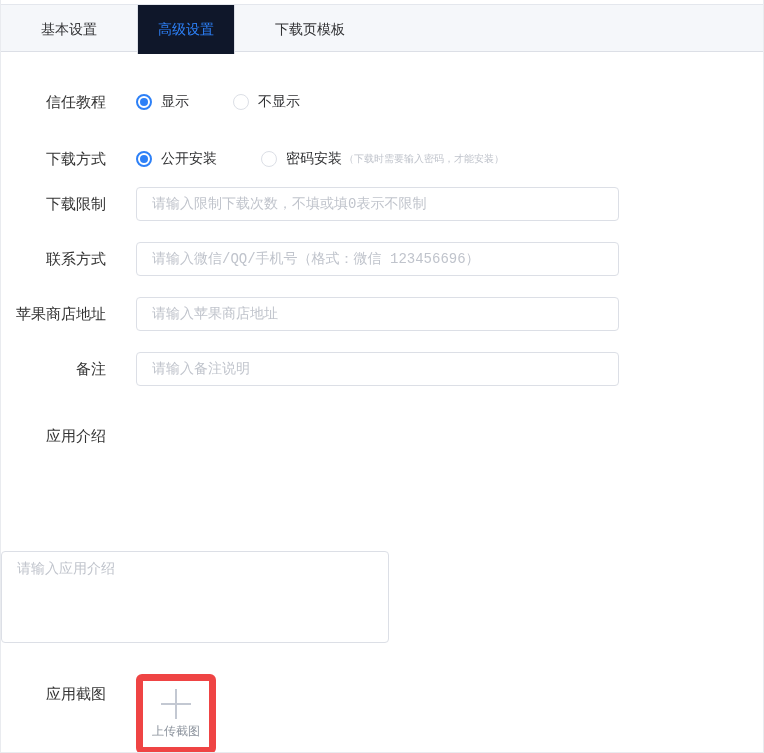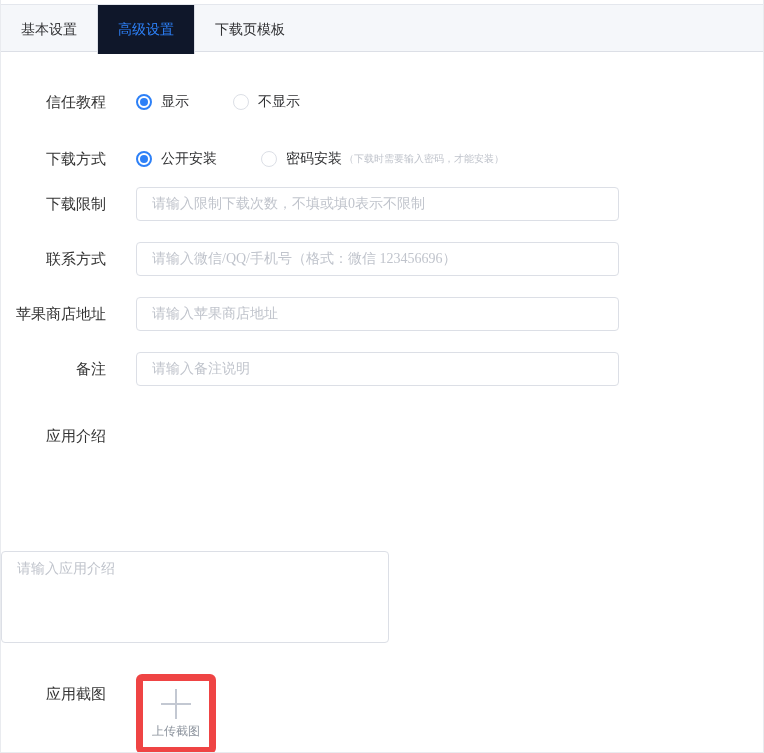--- a/index.html
+++ b/index.html
@@ -11,21 +11,21 @@
   }
   
   .tabs {
     height:48px; display:flex; align-items:flex-start;
     background:#f5f7fa;
     border-top:1px solid #e4e7ed;
     border-bottom:1px solid #dcdfe6;
   }
   .tab {
     height:48px; line-height:48px; padding:0 20px;
-    font-size:14px; color:#303133; cursor:pointer; white-space:nowrap;
+    font-size:14px; color:#303133; cursor:pointer; white-space:nowrap;margin-left:20px;
   }
   .tab.active {
     height:49px; background:#0f172a; color:#2d80f7;
     border-left:1px solid #dcdfe6; border-right:1px solid #dcdfe6;
   }
   
   .content { padding:40px 0 0 0; }
   .row { display:flex; }
   .row-label {
     width:105px; flex:0 0 105px; text-align:right;
@@ -50,21 +50,21 @@
     width:8px; height:8px; border-radius:50%; background:#2d80f7;
     transform:translate(-50%,-50%);
   }
   .radio-text { font-size:14px; color:#303133; margin-left:9px; }
   .radio-note { font-size:10px; color:#c0c4cc; margin-left:2px; }
   .input-row { align-items:flex-end; height:25px; margin-bottom:30px; }
   .input-row .row-label { line-height:34px; }
   .text-input {
     width:483px; height:34px; border:1px solid #dcdfe6; border-radius:4px;
     padding:0 15px; font-size:14px; color:#606266; outline:none; background:#fff;
-    font-family:Liberation Serif, serif;
+    font-family:Liberation Mono, monospace;
     margin-top:16px;
   }
   .text-input::placeholder, .text-area::placeholder { color:#c0c4cc; }
   .textarea-row { margin-bottom:31px;flex-direction:column; }
   .textarea-row .row-label { padding-top:10px; line-height:20px; }
   .text-area {
     width:388px; height:92px; border:1px solid #dcdfe6; border-radius:4px;
     padding:8px 15px; font-size:14px; color:#606266; outline:none; resize:none;
     font-family:"Liberation Sans","DejaVu Sans",sans-serif; background:#fff;
   }

